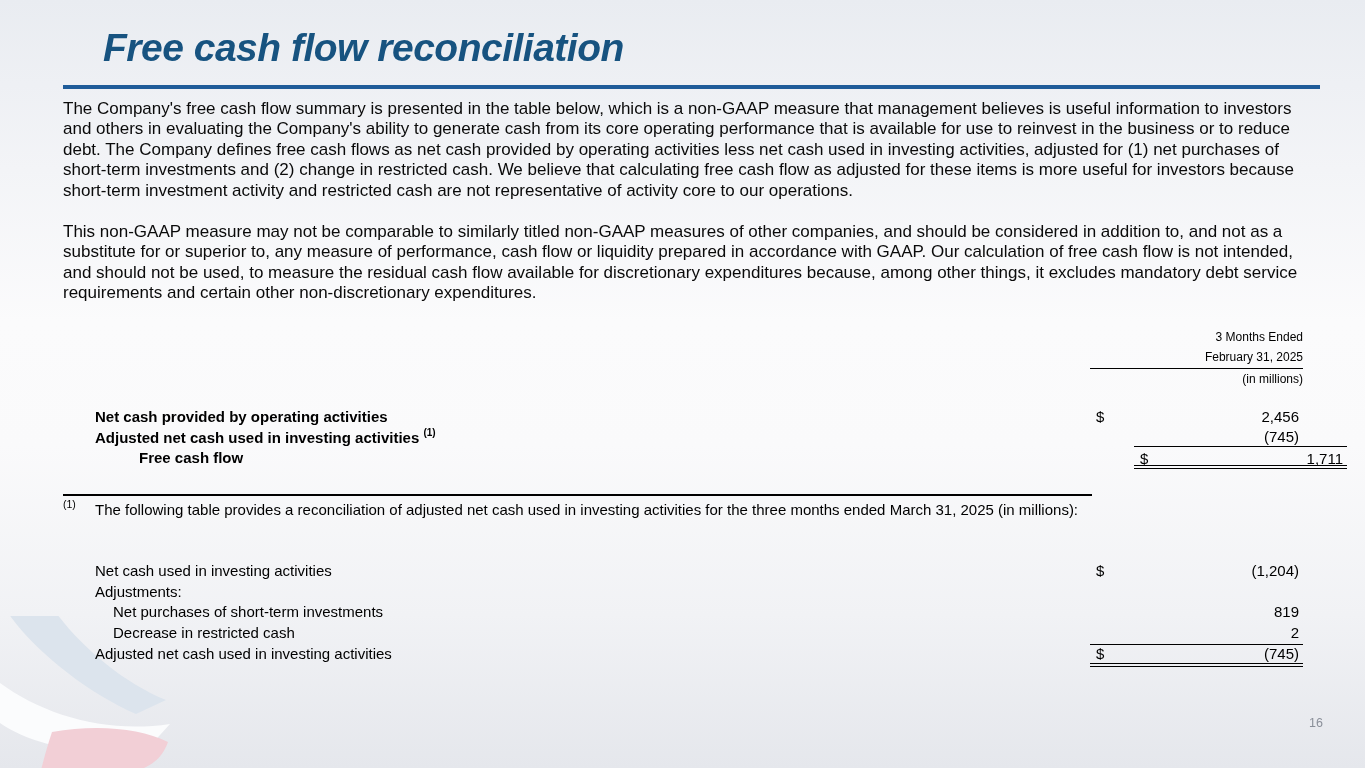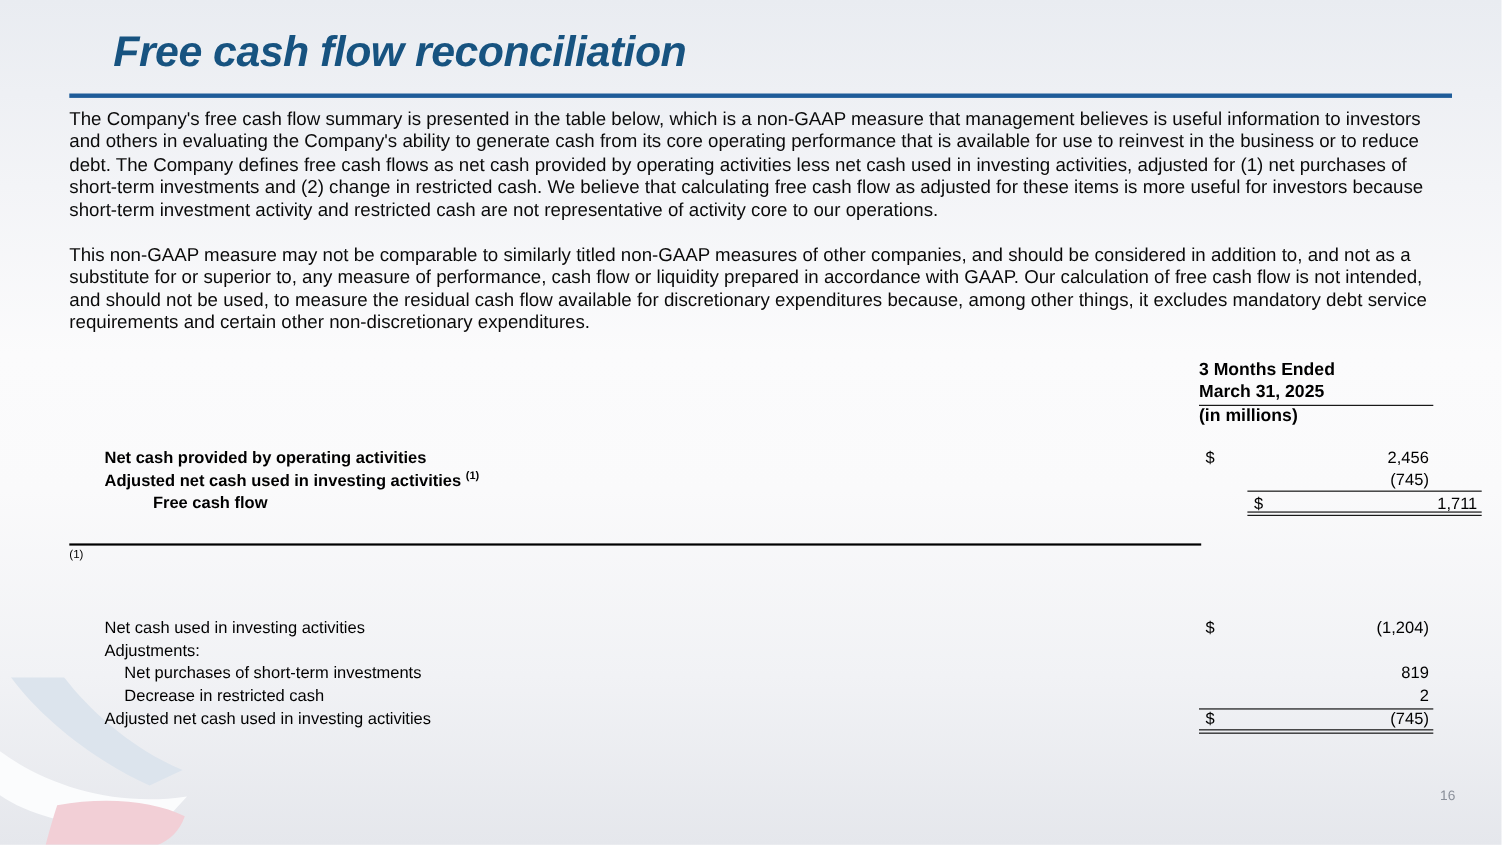--- a/index.html
+++ b/index.html
@@ -65,23 +65,23 @@
   .valcol { position: absolute; left: 1090px; width: 213px; height: 20px; }
   .valcol .cur { position: absolute; left: 6px; top: 0; }
   .valcol .amt { position: absolute; right: 4px; top: 0; }
 
   
   .fcf-header {
     position: absolute;
     left: 1090px;
     top: 327px;
     width: 213px;
-    text-align: left;
-    font-weight: bold;
-    font-size: 16px;
+    text-align: right;
+    font-weight: normal;
+    font-size: 12px;
     line-height: 20px;
   }
   .fcf-header .underlined { border-bottom: 1.5px solid #000; padding-bottom: 1px; }
   .fcf-row { position: absolute; left: 0; width: 1357px; height: 20px; font-size: 15px; }
   .fcf-row .label { position: absolute; left: 95px; top: 0; white-space: nowrap; }
   .fcf-table .label, .fcf-table .cur, .fcf-table .amt { font-weight: bold; }
   .fcf-table .cur, .fcf-table .amt { font-weight: normal; }
   .row-ops { top: 408px; }
   .row-adj { top: 428px; }
   .row-fcf { top: 449px; margin-left: 44px; }
@@ -152,21 +152,21 @@
   <div class="title">Free cash flow reconciliation</div>
   <div class="title-rule"></div>
 
   <div class="para para1">The Company's free cash flow summary is presented in the table below, which is a non-GAAP measure that management believes is useful information to investors and others in evaluating the Company's ability to generate cash from its core operating performance that is available for use to reinvest in the business or to reduce debt. The Company defines free cash flows as net cash provided by operating activities less net cash used in investing activities, adjusted for (1) net purchases of short-term investments and (2) change in restricted cash. We believe that calculating free cash flow as adjusted for these items is more useful for investors because short-term investment activity and restricted cash are not representative of activity core to our operations.</div>
   <div class="para para2">This non-GAAP measure may not be comparable to similarly titled non-GAAP measures of other companies, and should be considered in addition to, and not as a substitute for or superior to, any measure of performance, cash flow or liquidity prepared in accordance with GAAP. Our calculation of free cash flow is not intended, and should not be used, to measure the residual cash flow available for discretionary expenditures because, among other things, it excludes mandatory debt service requirements and certain other non-discretionary expenditures.</div>
 
   <div class="fcf-table">
     <div class="fcf-header">
       <div class="underlined">
         <div>3 Months Ended</div>
-        <div>March 31, 2025</div>
+        <div>February 31, 2025</div>
       </div>
       <div>(in millions)</div>
     </div>
 
     <div class="fcf-row row-ops">
       <span class="label">Net cash provided by operating activities</span>
       <span class="valcol">
         <span class="cur">$</span>
         <span class="amt">2,456</span>
       </span>
@@ -184,20 +184,21 @@
       <span class="label">Free cash flow</span>
       <span class="valcol">
         <span class="cur">$</span>
         <span class="amt">1,711</span>
       </span>
     </div>
   </div>
 
   <div class="footnote-rule"></div>
   <sup class="fn-marker">(1)</sup>
+  <div class="fn-text">The following table provides a reconciliation of adjusted net cash used in investing activities for the three months ended March 31, 2025 (in millions):</div>
 
   <div class="fn-table">
     <div class="fn-row fnrow-1">
       <span class="label">Net cash used in investing activities</span>
       <span class="valcol">
         <span class="cur">$</span>
         <span class="amt">(1,204)</span>
       </span>
     </div>
 

